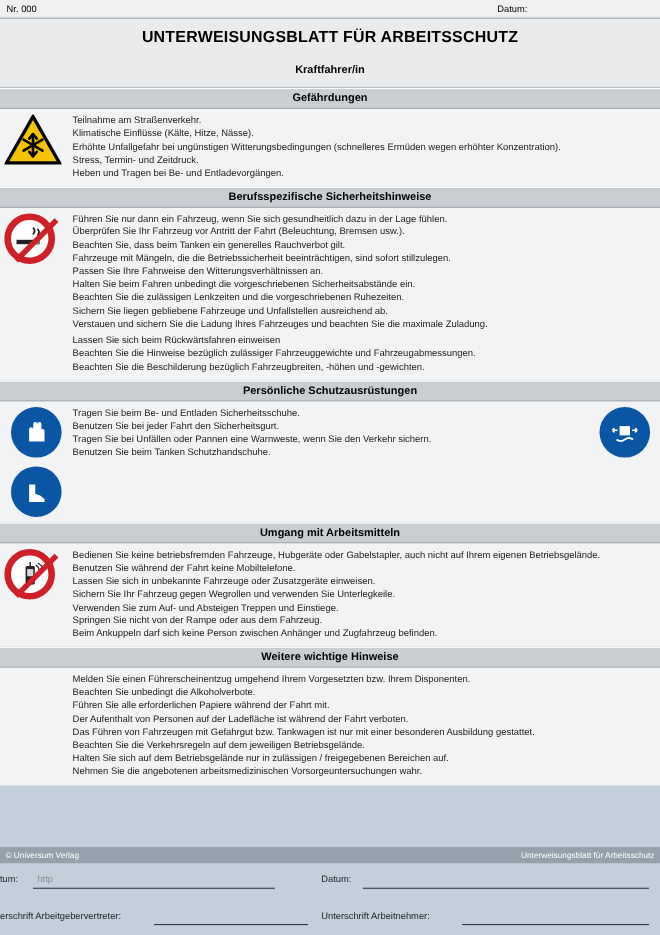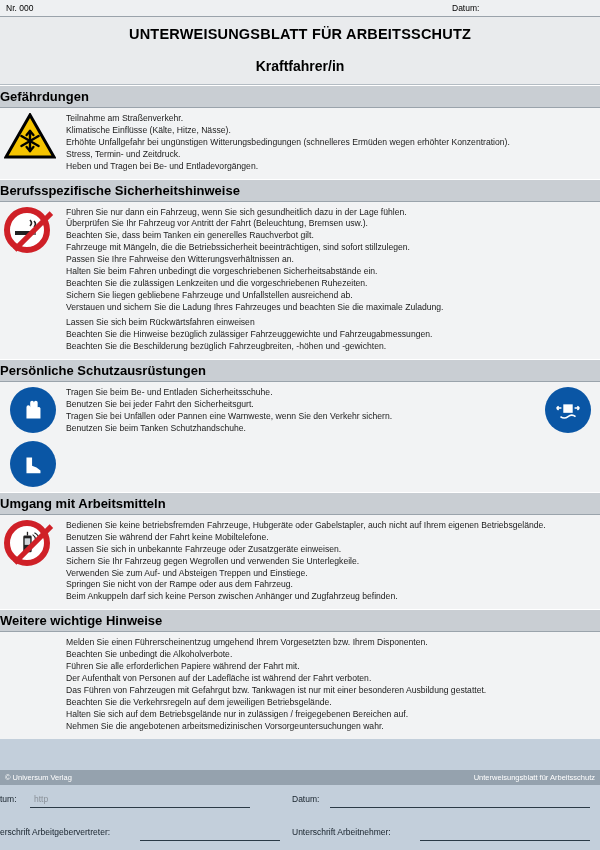--- a/index.html
+++ b/index.html
@@ -50,31 +50,31 @@
     text-align: center;
     border-bottom: 1px solid #b4bcc3;
   }
   .title-main {
     font-size: 14.5px;
     font-weight: bold;
     letter-spacing: 0.2px;
     color: #000;
   }
   .title-sub {
-    font-size: 14px;
+    font-size: 10px;
     font-weight: bold;
     margin-top: 16px;
     color: #000;
   }
   .section-head {
     background: #c9ced3;
     border-top: 1px solid #ffffff;
     border-bottom: 1px solid #9aa3ab;
-    text-align: left;
-    font-size: 13px;
+    text-align: center;
+    font-size: 10px;
     font-weight: bold;
     padding: 3px 0 3px 0;
     color: #000;
   }
   .section-body {
     background: #f2f3f4;
     position: relative;
     display: flex;
     align-items: flex-start;
   }

